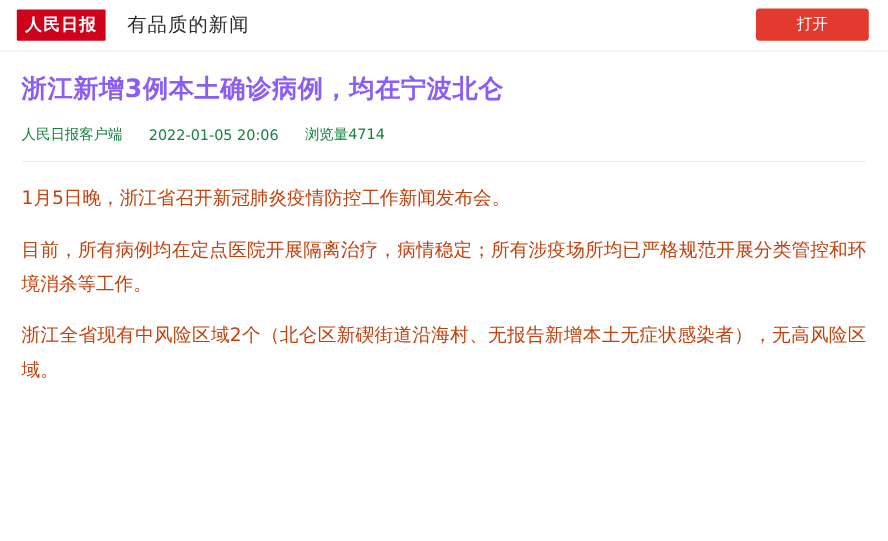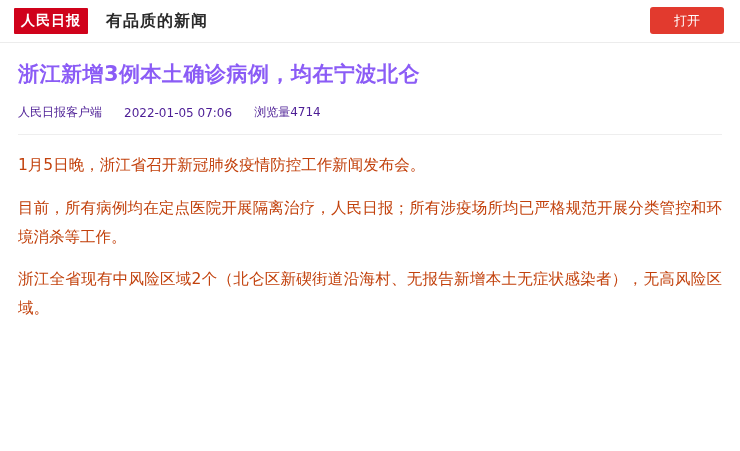--- a/index.html
+++ b/index.html
@@ -41,30 +41,30 @@
     font-family: Liberation Serif, serif;
     font-weight: bold;
     font-size: 14px;
     letter-spacing: 1px;
     border-radius: 1px;
     white-space: nowrap;
   }
   .slogan {
     margin-left: 18px;
     font-size: 16px;
-    font-weight: bold;
+    font-weight: normal;
     color: #2b2b2b;
     letter-spacing: 1px;
     font-family: "DejaVu Sans", sans-serif;
   }
   .open-btn {
     position: absolute;
     right: 16px;
     top: 7px;
-    width: 74px;
+    width: 94px;
     height: 27px;
     background: #e23a2e;
     color: #ffffff;
     font-size: 13px;
     border: none;
     border-radius: 3px;
     cursor: pointer;
     line-height: 27px;
     text-align: center;
     padding: 0;
@@ -85,21 +85,21 @@
     font-weight: bold;
     color: #8b5cf6;
     letter-spacing: 0.5px;
     margin: 18px 0 0 0;
     line-height: 1.3;
     font-family: "DejaVu Sans", sans-serif;
   }
   .meta {
     margin-top: 16px;
     font-size: 12px;
-    color: #4c1d95;
+    color: #15803d;
     display: flex;
     align-items: center;
     font-family: "DejaVu Sans", sans-serif;
   }
   .meta .source { margin-right: 22px; }
   .meta .date { margin-right: 22px; }
   .meta .views { }
   .meta-rule {
     margin-top: 13px;
     height: 1px;
@@ -128,26 +128,26 @@
     <button class="open-btn">打开</button>
   </div>
 
   <div class="divider"></div>
 
   <div class="article">
     <h1 class="title">浙江新增3例本土确诊病例，均在宁波北仑</h1>
 
     <div class="meta">
       <span class="source">人民日报客户端</span>
-      <span class="date">2022-01-05 07:06</span>
+      <span class="date">2022-01-05 20:06</span>
       <span class="views">浏览量4714</span>
     </div>
 
     <div class="meta-rule"></div>
 
     <div class="body">
       <p>1月5日晚，浙江省召开新冠肺炎疫情防控工作新闻发布会。</p>
-      <p>目前，所有病例均在定点医院开展隔离治疗，人民日报；所有涉疫场所均已严格规范开展分类管控和环境消杀等工作。</p>
+      <p>目前，所有病例均在定点医院开展隔离治疗，病情稳定；所有涉疫场所均已严格规范开展分类管控和环境消杀等工作。</p>
       <p>浙江全省现有中风险区域2个（北仑区新碶街道沿海村、无报告新增本土无症状感染者），无高风险区域。</p>
     </div>
   </div>
 
 </div>
 
 </body></html>

